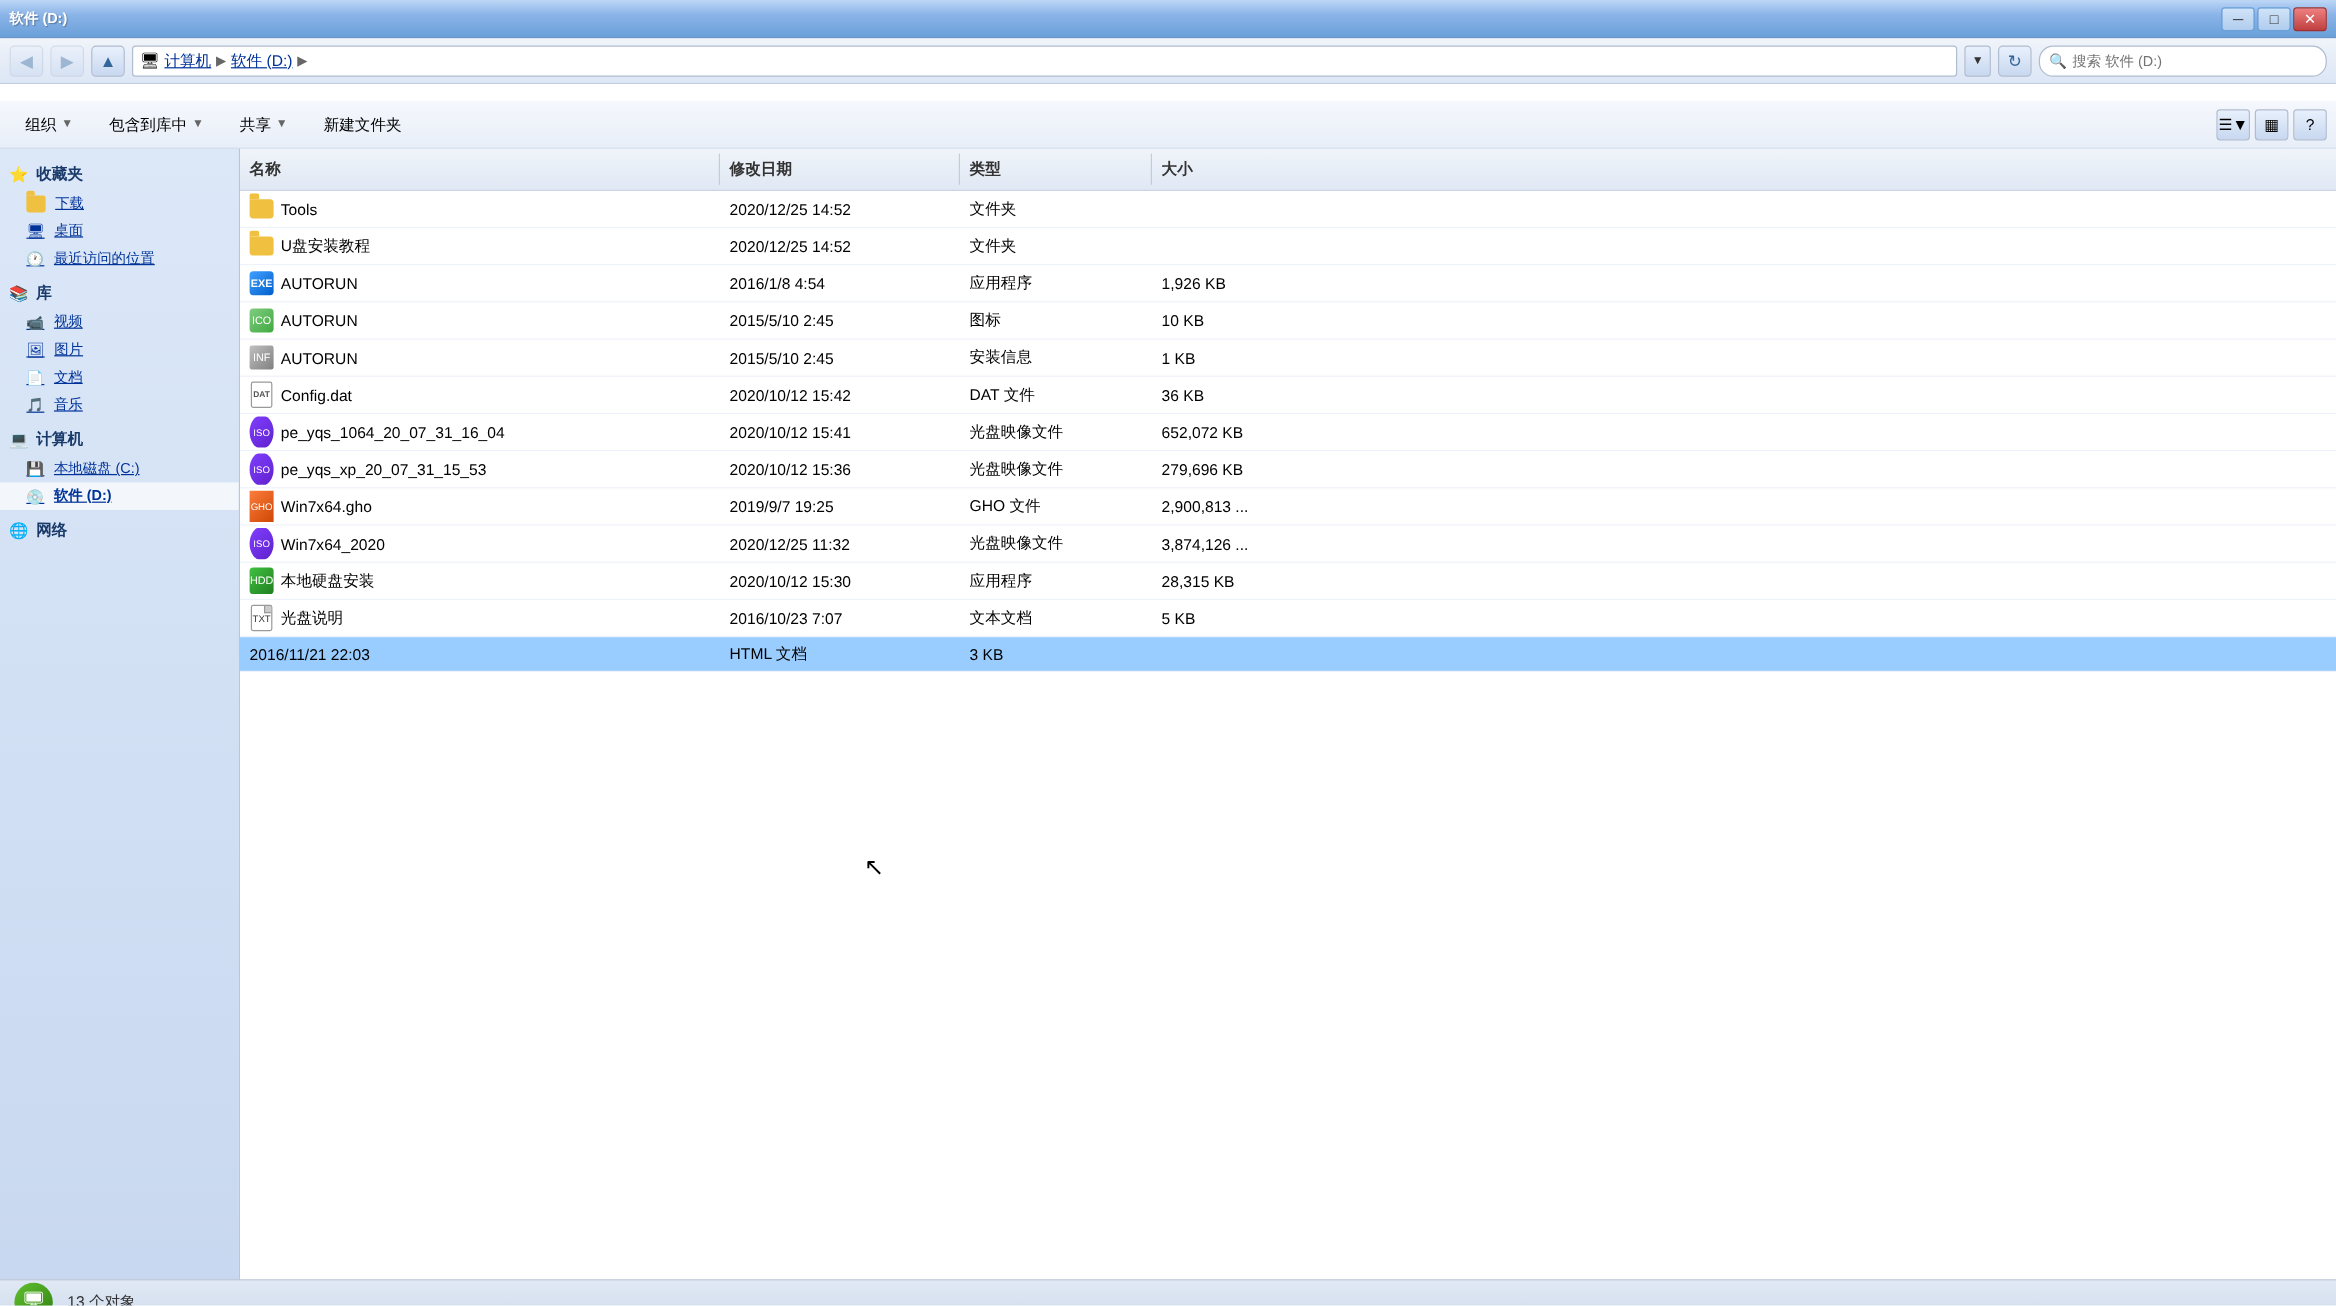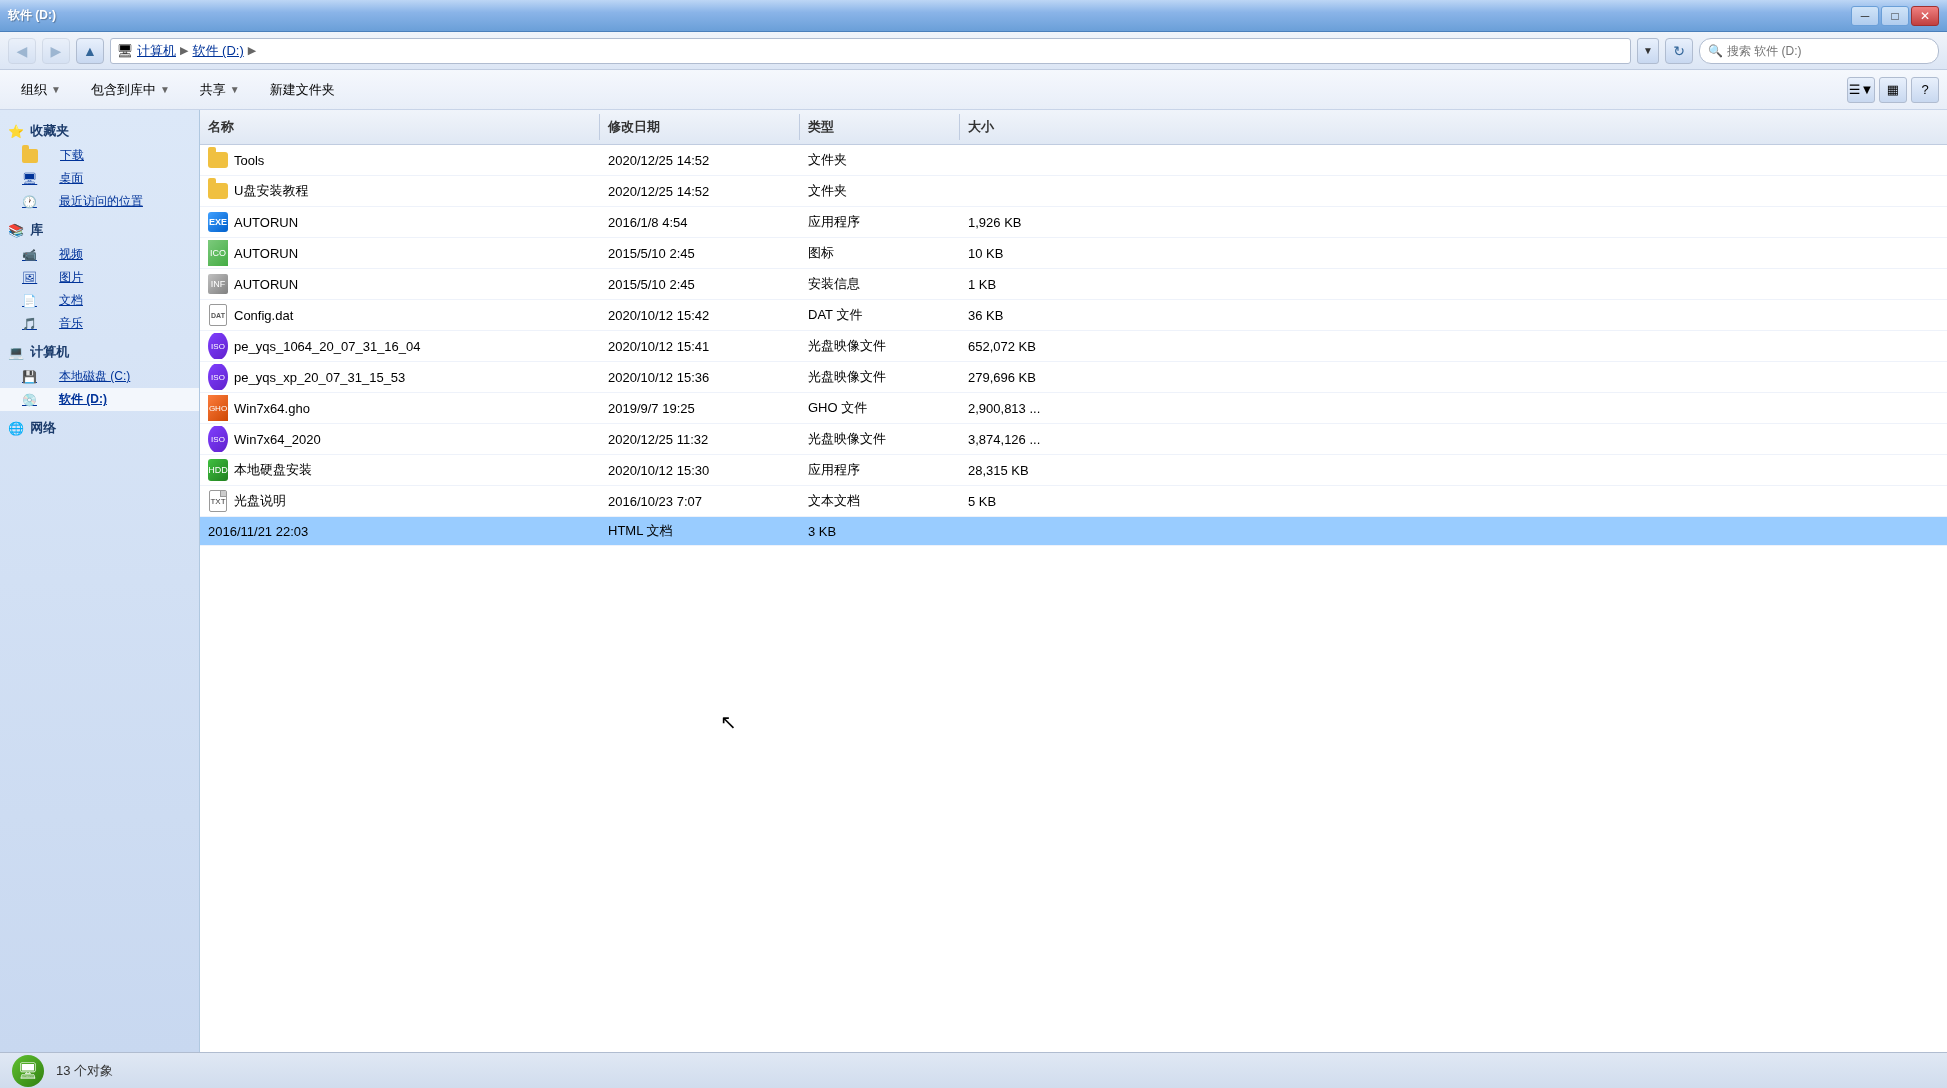--- a/index.html
+++ b/index.html
@@ -141,20 +141,21 @@
 
     
     .toolbar {
       background: linear-gradient(to bottom, #f5f8fd, #e8eef8);
       height: 40px;
       display: flex;
       align-items: center;
       padding: 12px 8px;
       gap: 4px;
       border-bottom: 1px solid #c8d4e8;
+      margin-top: 14px;
     }
     .toolbar-btn {
       height: 30px;
       padding: 0 12px;
       border: 1px solid transparent;
       border-radius: 3px;
       background: transparent;
       display: flex;
       align-items: center;
       gap: 4px;
@@ -208,21 +209,21 @@
       gap: 6px;
       padding: 4px 8px;
       font-size: 13px;
       font-weight: bold;
       color: #1a3a6a;
       cursor: pointer;
     }
     .sidebar-item {
       display: flex;
       align-items: center;
-      gap: 22px;
+      gap: 8px;
       padding: 3px 8px 3px 22px;
       font-size: 12px;
       color: #003399;
       cursor: pointer;
       text-decoration: underline;
     }
     .sidebar-item.active {
       background: rgba(255,255,255,0.7);
       font-weight: bold;
     }
@@ -337,21 +338,21 @@
       display: flex;
       align-items: center;
       justify-content: center;
       color: #fff;
       font-size: 9px;
       font-weight: bold;
     }
     
     .ico-img {
       width: 20px;
-      height: 32px;
+      height: 20px;
       background: linear-gradient(135deg, #80cc80, #40aa40);
       border-radius: 3px;
       display: flex;
       align-items: center;
       justify-content: center;
       color: #fff;
       font-size: 9px;
     }
     
     .ico-inf {

